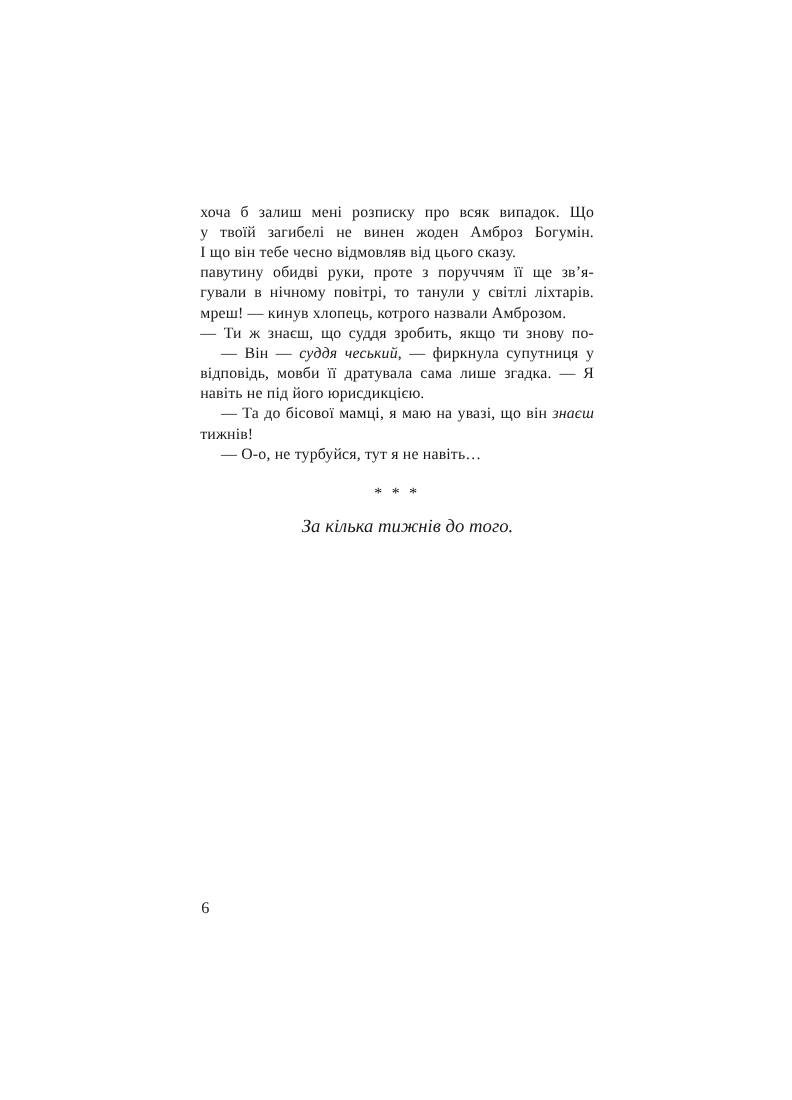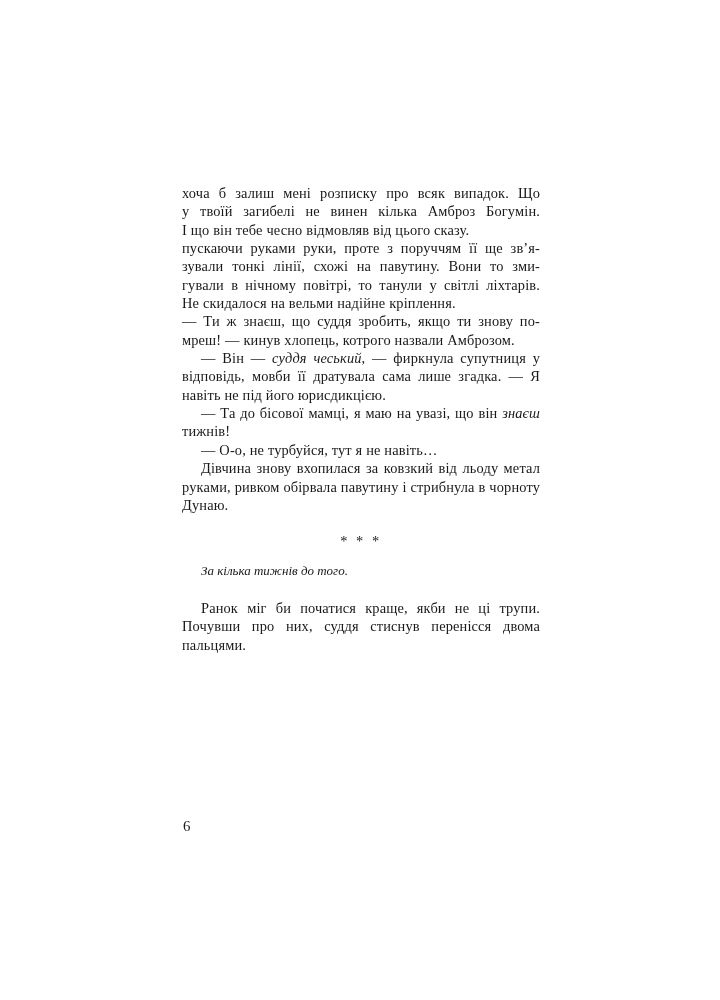--- a/index.html
+++ b/index.html
@@ -69,75 +69,71 @@
     text-indent: 0;
     letter-spacing: 0.18em;
   }
 
   .spacer-before-break { height: 18px; }
   .spacer-after-break  { height: 11px; }
   .spacer-after-italic { height: 19px; }
 
   p.italic-line {
     margin: 0;
-    font-size: 13px;
+    font-size: 17px;
     line-height: 18.35px;
     font-style: italic;
     text-indent: 19px;
-    text-align: left;
+    text-align: center;
   }
 
   
   #folio {
     position: absolute;
     left: 183px;
     top: 816px;
     font-size: 14.8px;
     line-height: 20px;
     color: #1b1b1e;
   }
 </style>
 </head>
 <body>
 
 <div id="page">
 
   <div id="text-column">
 
     <p class="para no-indent full-justify"><span>хоча б залиш мені розписку про всяк випадок. Що</span></p>
-    <p class="para no-indent full-justify"><span>у твоїй загибелі не винен кілька Амброз Богумін.</span></p>
+    <p class="para no-indent full-justify"><span>у твоїй загибелі не винен жоден Амброз Богумін.</span></p>
     <p class="para no-indent"><span>І що він тебе чесно відмовляв від цього сказу.</span></p>
 
-    <p class="para no-indent full-justify"><span>пускаючи руками руки, проте з поруччям її ще зв’я-</span></p>
-    <p class="para no-indent full-justify"><span>зували тонкі лінії, схожі на павутину. Вони то зми-</span></p>
+    <p class="para no-indent full-justify"><span>павутину обидві руки, проте з поруччям її ще зв’я-</span></p>
     <p class="para no-indent full-justify"><span>гували в нічному повітрі, то танули у світлі ліхтарів.</span></p>
-    <p class="para no-indent"><span>Не скидалося на вельми надійне кріплення.</span></p>
 
+    <p class="para no-indent"><span>мреш! — кинув хлопець, котрого назвали Амброзом.</span></p>
     <p class="para no-indent full-justify"><span>— Ти ж знаєш, що суддя зробить, якщо ти знову по-</span></p>
-    <p class="para no-indent"><span>мреш! — кинув хлопець, котрого назвали Амброзом.</span></p>
 
     <p class="para"><span>— Він — </span><em class="it">суддя чеський</em><span>, — фиркнула супутниця у відповідь, мовби її дратувала сама лише згадка. — Я навіть не під його юрисдикцією.</span></p>
 
     <p class="para"><span>— Та до бісової мамці, я маю на увазі, що він </span><em class="it">знаєш</em><span> тижнів!</span></p>
 
     <p class="para">— О-о, не турбуйся, тут я не навіть…</p>
 
-    <p class="para">Дівчина знову вхопилася за ковзкий від льоду метал руками, ривком обірвала павутину і стрибнула в чорноту Дунаю.</p>
 
     <div class="spacer-before-break"></div>
 
     <p class="scene-break">* * *</p>
 
     <div class="spacer-after-break"></div>
 
     <p class="italic-line">За кілька тижнів до того.</p>
 
     <div class="spacer-after-italic"></div>
 
-    <p class="para">Ранок міг би початися краще, якби не ці трупи. Почувши про них, суддя стиснув перенісся двома пальцями.</p>
 
 
 
   </div>
 
   <div id="folio">6</div>
 
 </div>
 
 </body></html>

